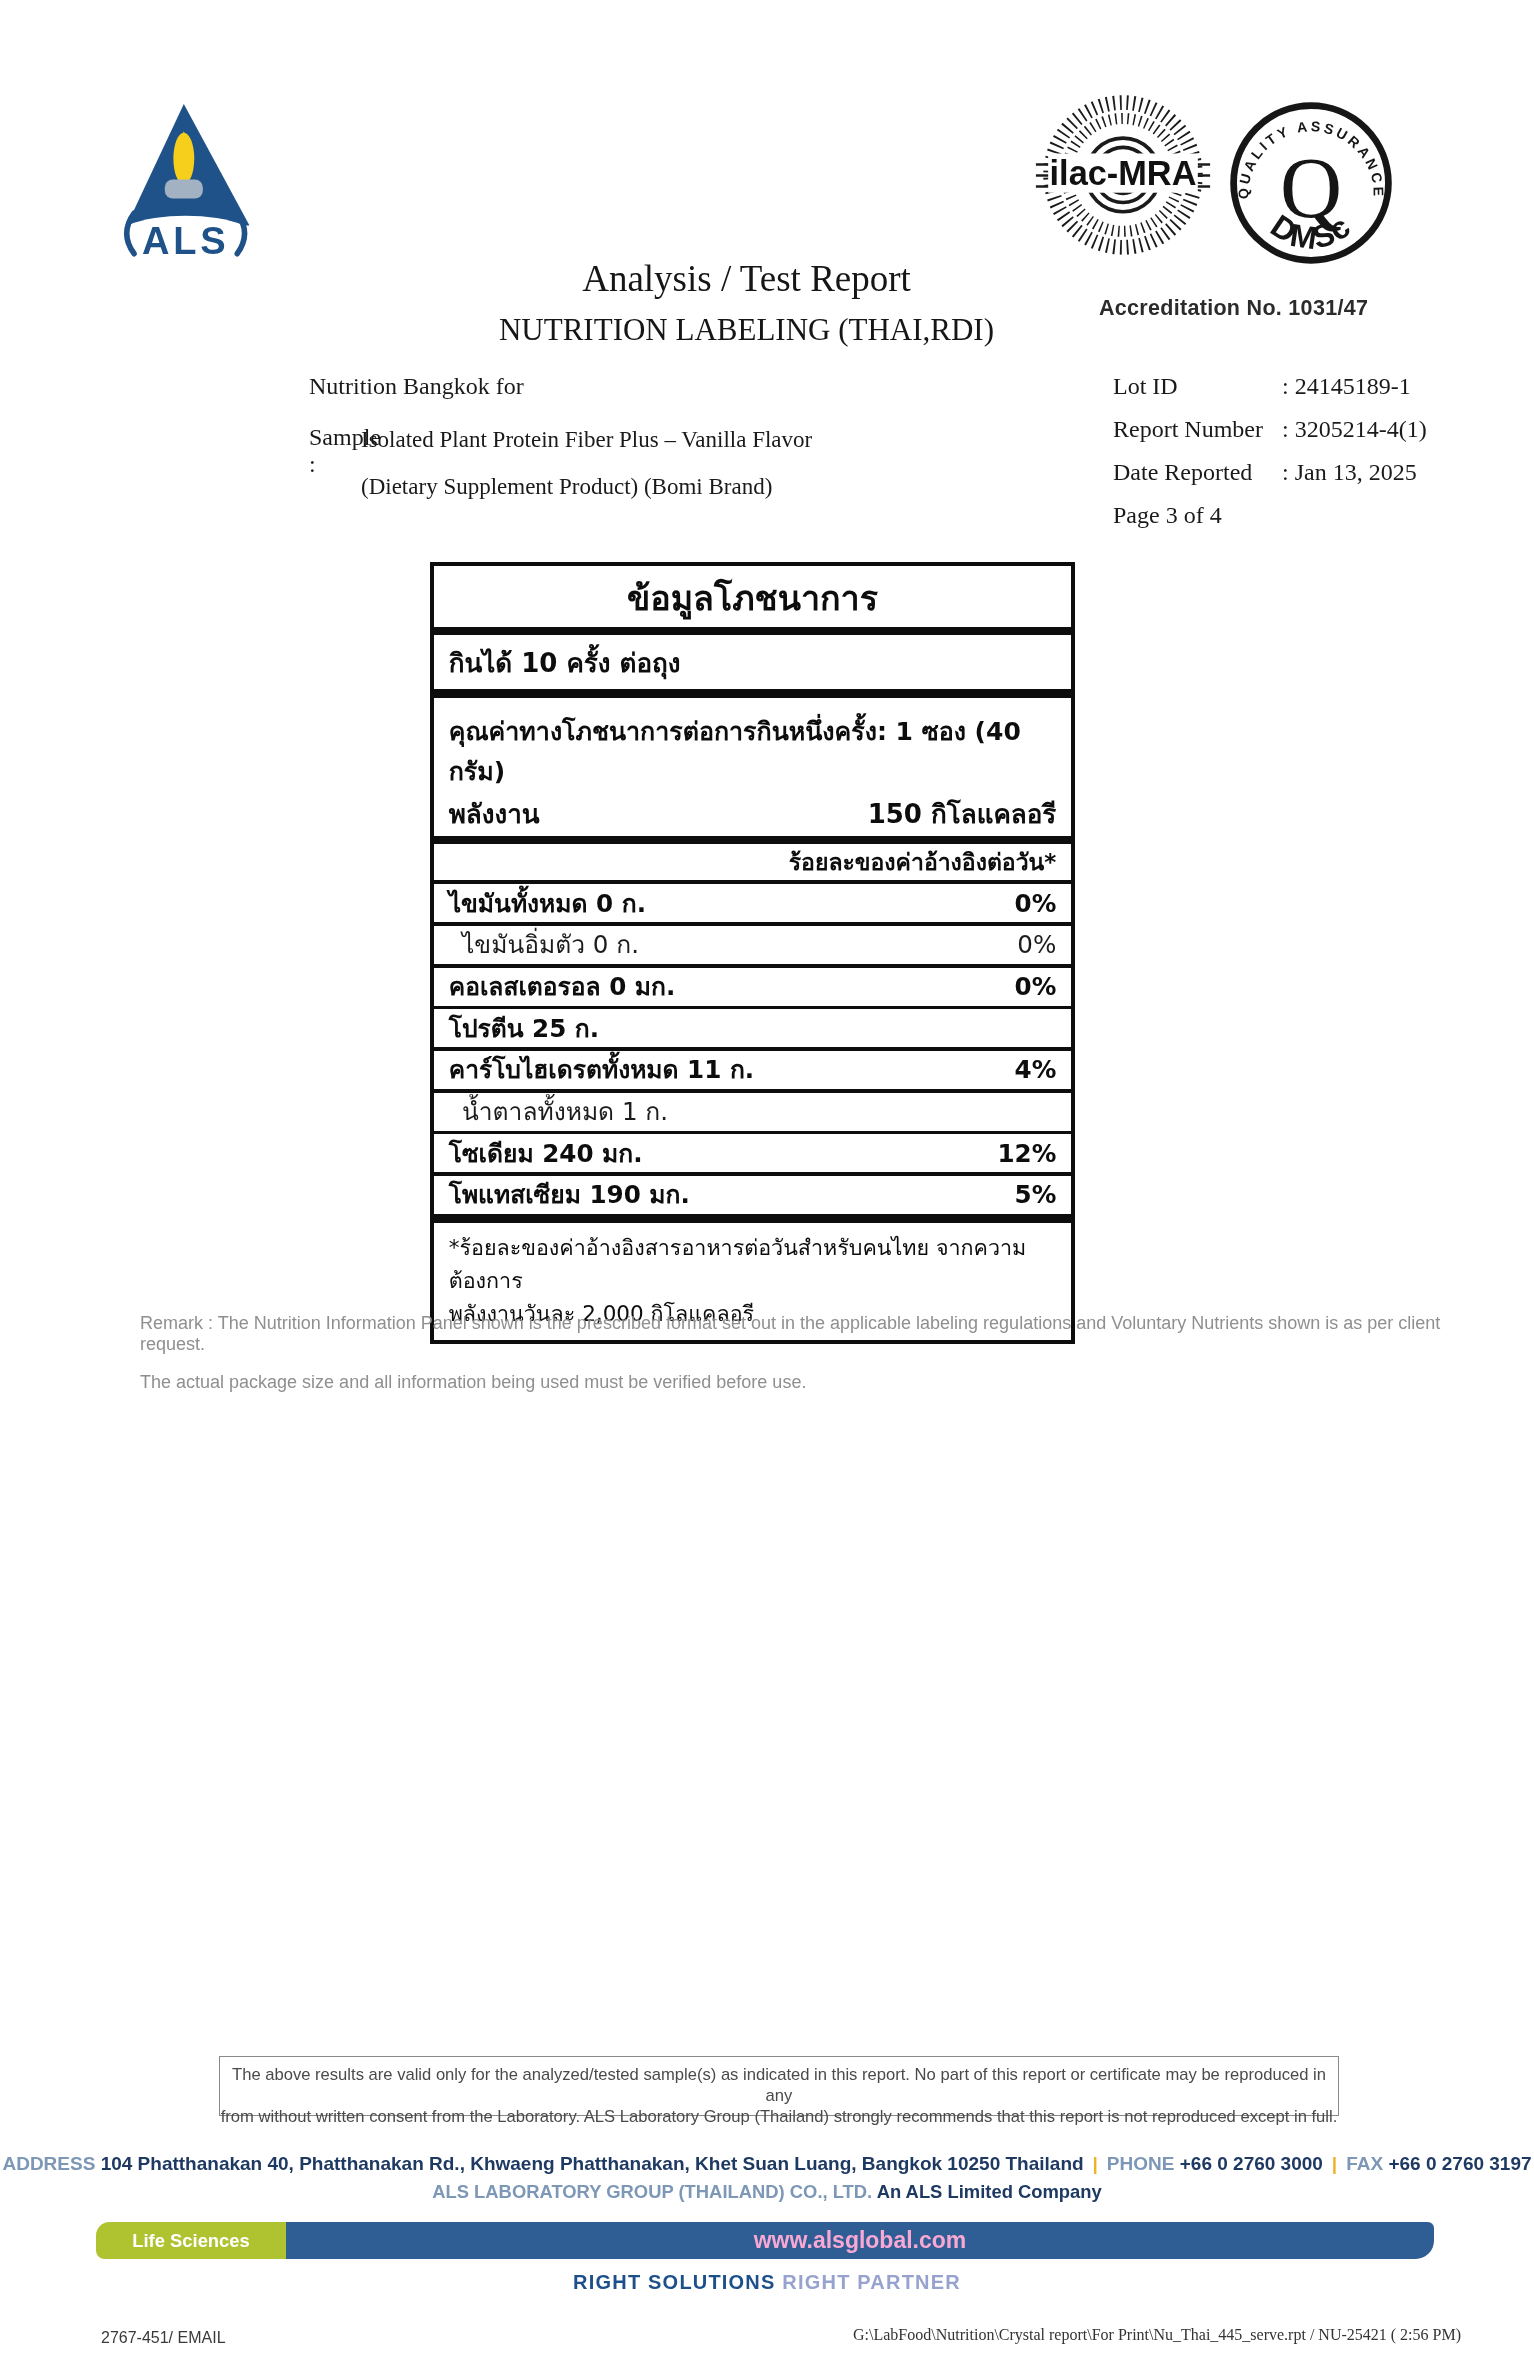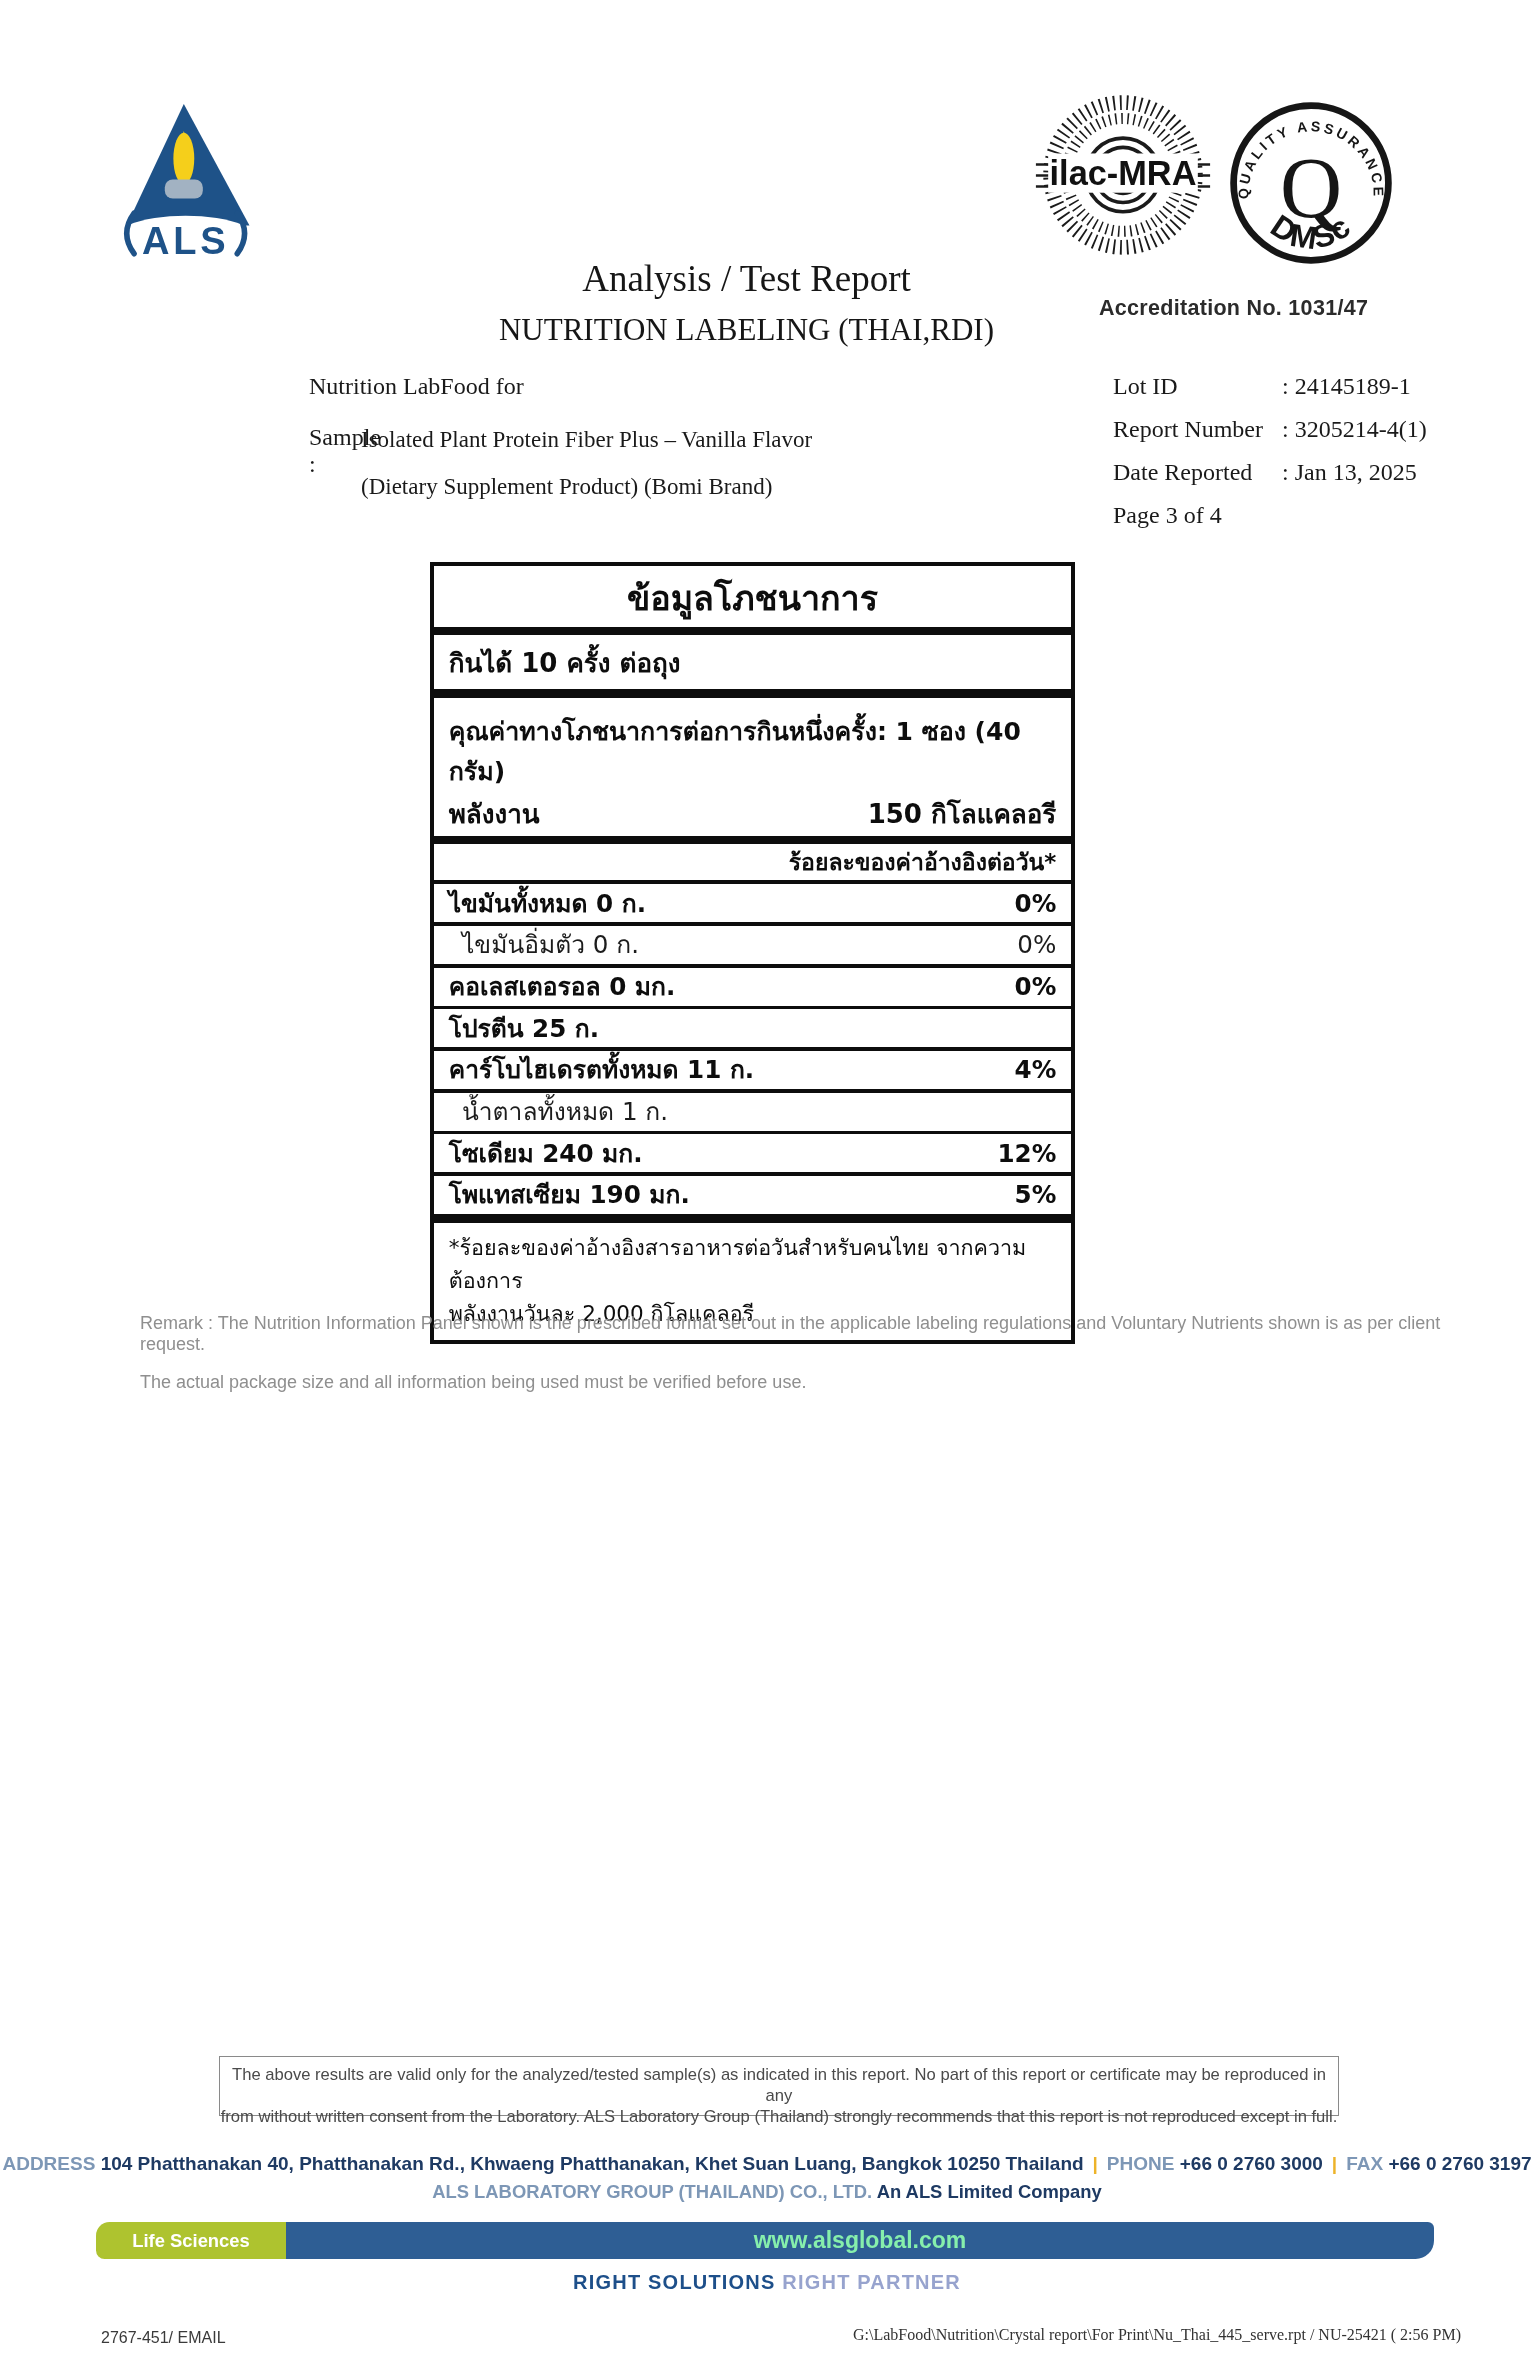--- a/index.html
+++ b/index.html
@@ -65,21 +65,21 @@
   .addr-line .sep{color:#edb329;font-weight:700;padding:0 3.7px;}
   .company-line{left:0;top:2181px;width:1534px;text-align:center;font-family:"Liberation Sans",sans-serif;
     font-size:18.4px;font-weight:700;}
   .company-line .bold{color:#7d97b6;}
   .company-line .rest{color:#1e3a63;}
 
   .banner{left:96px;top:2222px;width:1338px;height:37px;display:flex;overflow:hidden;}
   .banner-green{width:190px;background:#aec32f;color:#fff;display:flex;align-items:center;
     justify-content:center;font-family:"Liberation Sans",sans-serif;font-size:18.4px;font-weight:700;
     border-radius:13.5px 0 0 8.6px;}
-  .banner-blue{flex:1;background:#2e5e94;color:#86efac;display:flex;align-items:center;
+  .banner-blue{flex:1;background:#2e5e94;color:#f9a8d4;display:flex;align-items:center;
     justify-content:center;font-family:"Liberation Sans",sans-serif;font-size:23px;font-weight:700;
     border-radius:0 6.1px 18.4px 0;}
   .tagline{left:0;top:2271px;width:1534px;text-align:center;font-family:"Liberation Sans",sans-serif;
     font-size:20px;font-weight:700;letter-spacing:1.2px;}
   .tagline .strong{color:#1d4f8a;}
   .tagline .light{color:#97a3ce;}
 
   .doc-code{left:101px;top:2329px;font-family:"Liberation Sans",sans-serif;font-size:16px;color:#3a3a3a;}
   .file-path{left:798px;top:2326px;width:663px;text-align:right;font-size:16px;color:#333;}
 </style>
@@ -124,21 +124,21 @@
     <text x="140" y="195" text-anchor="middle" font-family="Liberation Serif, serif" font-size="140" fill="#161616">Q</text>
     <text font-family="Liberation Sans, sans-serif" font-size="52" font-weight="bold" fill="#161616" letter-spacing="2">
       <textPath href="#arcBot" startOffset="50%" text-anchor="middle">DMSc</textPath>
     </text>
   </svg>
 
   <div class="abs doc-title serif">Analysis / Test Report</div>
   <div class="abs doc-subtitle serif">NUTRITION LABELING (THAI,RDI)</div>
   <div class="abs accreditation">Accreditation No.  1031/47</div>
 
-  <div class="abs info-heading serif">Nutrition LabFood for</div>
+  <div class="abs info-heading serif">Nutrition Bangkok for</div>
   <div class="abs sample-row serif">
     <span class="sample-label">Sample  :</span>
     <span class="sample-name">Isolated Plant Protein Fiber Plus – Vanilla Flavor</span>
   </div>
   <div class="abs sample-detail serif">(Dietary Supplement Product) (Bomi Brand)</div>
 
   <div class="abs report-info-row ri-0">
     <span>Lot ID</span>
     <span class="val">: 24145189-1</span>
   </div>

